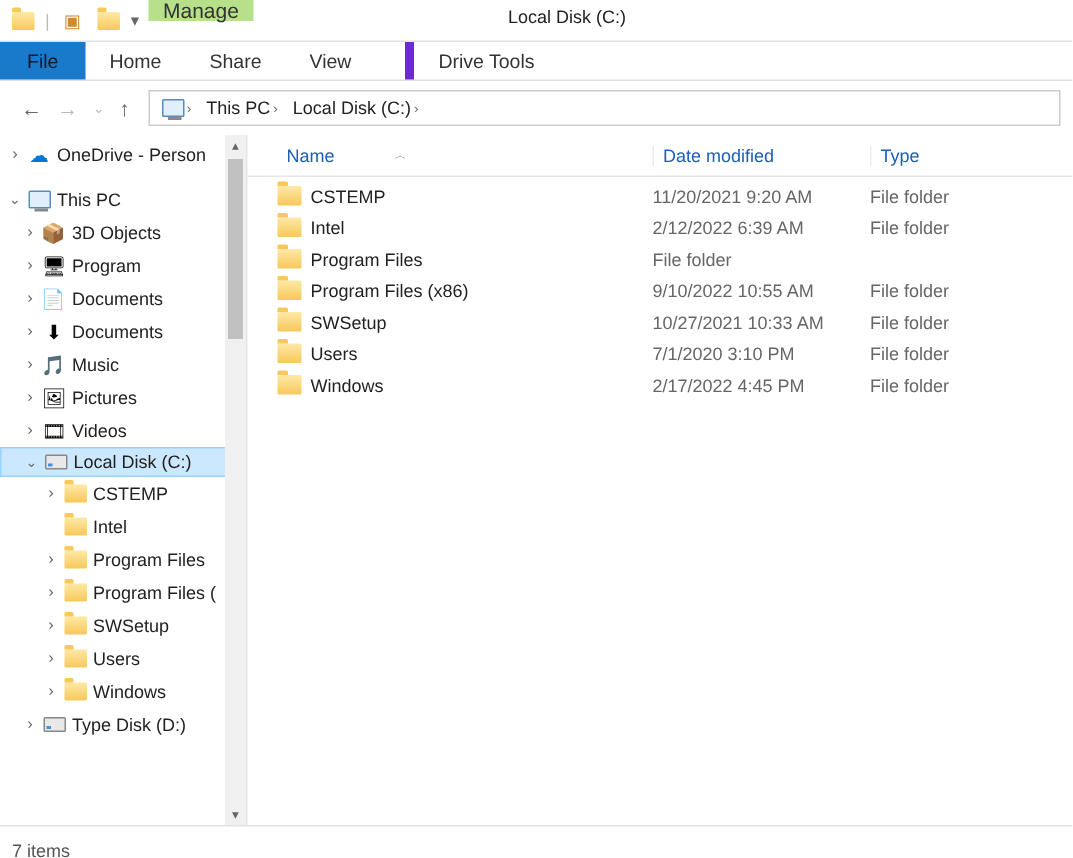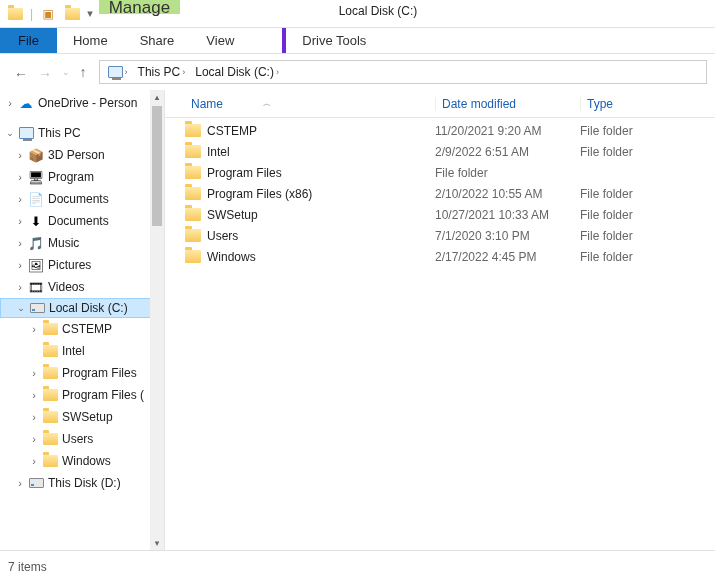--- a/index.html
+++ b/index.html
@@ -2,27 +2,27 @@
 <html><head>
 <meta charset="utf-8">
 <style>
   * { box-sizing: border-box; margin: 0; padding: 0; font-family: "Segoe UI", Tahoma, sans-serif; font-size: 12px; }
   body { width: 715px; height: 572px; background: #fff; overflow: hidden; color: #000; }
   
   .titlebar { height: 28px; display: flex; align-items: center; border-bottom: 1px solid #e1e1e1; }
   .qat { display: flex; align-items: center; padding: 0 6px; gap: 6px; height: 100%; }
   .qat .icon { width: 18px; height: 18px; display: flex; align-items: center; justify-content: center; }
   .tab-area { flex: 1; display: flex; align-items: flex-end; height: 100%; padding-left: 150px; position: relative;}
-  .context-tab { background: #b7e08a; padding: 2px 10px; font-size: 17px; color: #333; position: absolute; left: 0; top: 0; height: 14px; line-height: 11px;}
+  .context-tab { background: #b7e08a; padding: 2px 10px; font-size: 14px; color: #333; position: absolute; left: 0; top: 0; height: 14px; line-height: 11px;}
   .title-text { margin-left: 90px; font-size: 12px; color: #222; align-self: flex-start; padding-top: 4px;}
   
   .ribbon { height: 26px; display: flex; align-items: stretch; border-bottom: 1px solid #e1e1e1; }
   .ribbon .file-tab { background: #1979ca; color: #0f172a; padding: 0 18px; display: flex; align-items: center; font-size: 13px; }
   .ribbon .tab { padding: 0 16px; display: flex; align-items: center; font-size: 13px; color: #333; }
-  .ribbon .ctx-group { margin-left: 32px; border-left: 4px solid #6d28d9;}
+  .ribbon .ctx-group { margin-left: 20px; border-left: 6px solid #6d28d9;}
   
   .navbar { height: 36px; display: flex; align-items: center; padding: 0 8px; gap: 6px; }
   .nav-arrows { display: flex; align-items: center; gap: 10px; padding: 0 6px; }
   .nav-arrow { font-size: 14px; color: #666; }
   .nav-arrow.disabled { color: #bbb; }
   .breadcrumb { flex: 1; display: flex; align-items: center; border: 1px solid #ccc; height: 24px; padding: 0 4px; gap: 2px; }
   .bc-item { display: flex; align-items: center; gap: 2px; padding: 0 4px; font-size: 12px; color: #222;}
   .bc-caret { font-size: 9px; color: #666;}
   
   .main { display: flex; height: calc(572px - 28px - 26px - 36px - 22px); }
@@ -138,21 +138,21 @@
           <span class="node-icon">
             <span class="pc-ico"></span>
           </span>
           <span class="label">This PC</span>
         </li>
         <li class="indent1">
           <span class="caret closed"></span>
           <span class="node-icon">
             <span style="font-size:13px">📦</span>
           </span>
-          <span class="label">3D Person</span>
+          <span class="label">3D Objects</span>
         </li>
         <li class="indent1">
           <span class="caret closed"></span>
           <span class="node-icon">
             <span style="font-size:13px">🖥</span>
           </span>
           <span class="label">Program</span>
         </li>
         <li class="indent1">
           <span class="caret closed"></span>
@@ -243,21 +243,21 @@
           <span class="node-icon">
             <span class="folder-small"></span>
           </span>
           <span class="label">Windows</span>
         </li>
         <li class="indent1">
           <span class="caret closed"></span>
           <span class="node-icon">
             <span class="drive-ico"></span>
           </span>
-          <span class="label">This Disk (D:)</span>
+          <span class="label">Type Disk (D:)</span>
         </li>
       </ul>
     <div class="tree-scroll">
       <div class="btn">▴</div>
       <div class="thumb"></div>
       <div style="flex:1"></div>
       <div class="btn">▾</div>
     </div>
   </div>
 
@@ -277,36 +277,36 @@
             <span class="fname">CSTEMP</span>
           </div>
           <div class="cell-date">11/20/2021 9:20 AM</div>
           <div class="cell-type">File folder</div>
         </div>
         <div class="row">
           <div class="cell-name">
             <span class="folder-ico"></span>
             <span class="fname">Intel</span>
           </div>
-          <div class="cell-date">2/9/2022 6:51 AM</div>
+          <div class="cell-date">2/12/2022 6:39 AM</div>
           <div class="cell-type">File folder</div>
         </div>
         <div class="row">
           <div class="cell-name">
             <span class="folder-ico"></span>
             <span class="fname">Program Files</span>
           </div>
           <div class="cell-type">File folder</div>
         </div>
         <div class="row">
           <div class="cell-name">
             <span class="folder-ico"></span>
             <span class="fname">Program Files (x86)</span>
           </div>
-          <div class="cell-date">2/10/2022 10:55 AM</div>
+          <div class="cell-date">9/10/2022 10:55 AM</div>
           <div class="cell-type">File folder</div>
         </div>
         <div class="row">
           <div class="cell-name">
             <span class="folder-ico"></span>
             <span class="fname">SWSetup</span>
           </div>
           <div class="cell-date">10/27/2021 10:33 AM</div>
           <div class="cell-type">File folder</div>
         </div>

